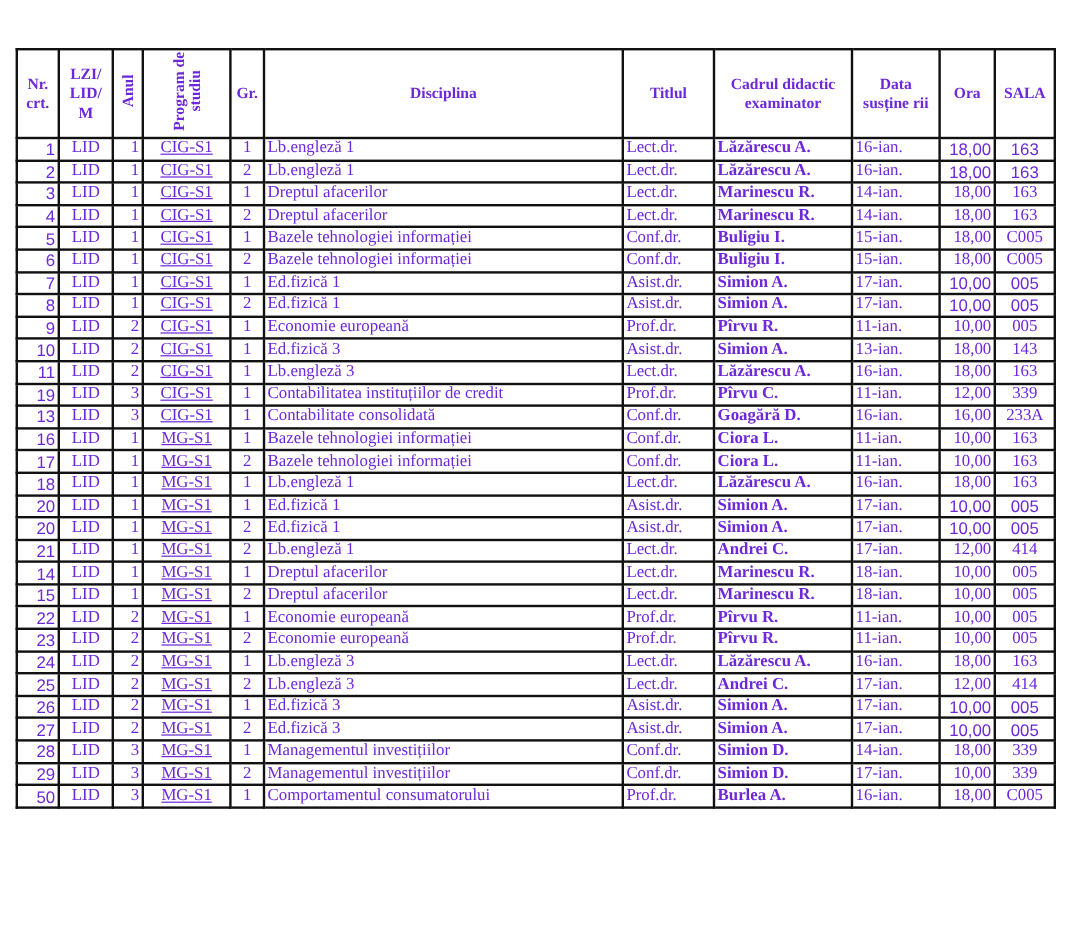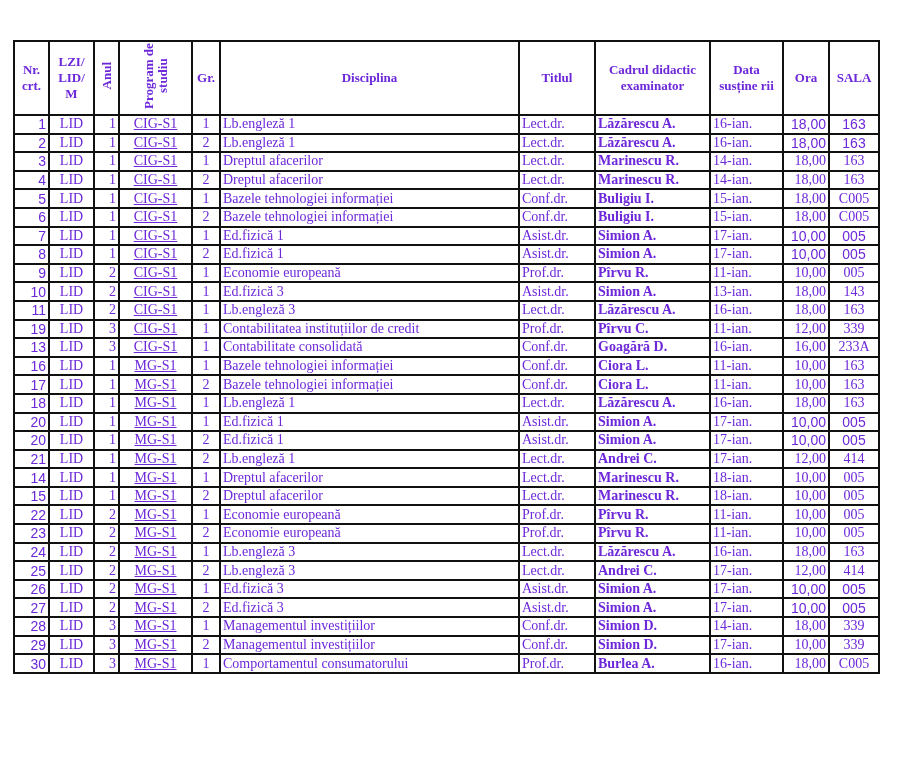--- a/index.html
+++ b/index.html
@@ -457,21 +457,21 @@
         <td class="c-pr">MG-S1</td>
         <td class="c-gr">2</td>
         <td class="c-di">Managementul investițiilor</td>
         <td class="c-ti">Conf.dr.</td>
         <td class="c-ca">Simion D.</td>
         <td class="c-da">17-ian.</td>
         <td class="c-or">10,00</td>
         <td class="c-sa">339</td>
       </tr>
       <tr>
-        <td class="c-nr">30</td>
+        <td class="c-nr">50</td>
         <td class="c-lz">LID</td>
         <td class="c-an">3</td>
         <td class="c-pr">MG-S1</td>
         <td class="c-gr">1</td>
         <td class="c-di">Comportamentul consumatorului</td>
         <td class="c-ti">Prof.dr.</td>
         <td class="c-ca">Burlea A.</td>
         <td class="c-da">16-ian.</td>
         <td class="c-or">18,00</td>
         <td class="c-sa">C005</td>

